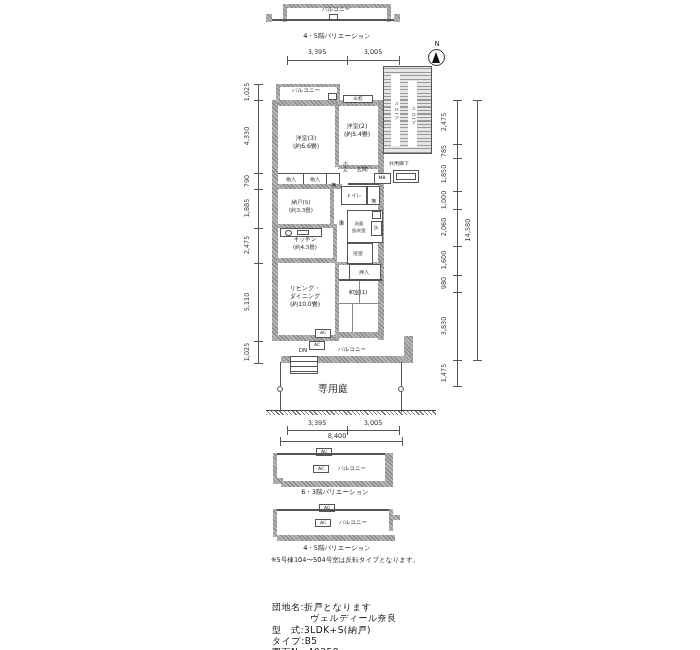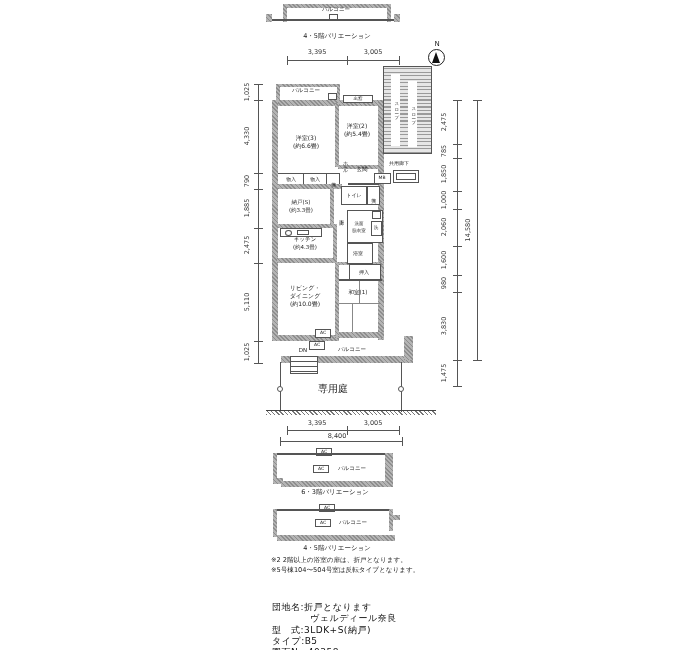--- a/index.html
+++ b/index.html
@@ -226,21 +226,20 @@
   <div class="w" style="left:273px;top:509px;width:4px;height:28px"></div>
   <div class="w" style="left:389px;top:509px;width:4px;height:22px"></div>
   <div class="w" style="left:391px;top:515px;width:9px;height:5px"></div>
   <div class="w" style="left:277px;top:535px;width:118px;height:6px"></div>
   <div class="bx" style="left:315px;top:519px;width:16px;height:8px"></div>
   <div class="lbl" style="left:323px;top:523px;font-size:4.5px">AC</div>
   <div class="lbl" style="left:353px;top:523px;font-size:5.5px">バルコニー</div>
   <div class="lbl" style="left:337px;top:548px;font-size:6.5px">4・5階バリエーション</div>
 
   <div class="notes">
-    <div>※2 2階以上の浴室の扉は、折戸となります。</div>
     <div>※5号棟104〜504号室は反転タイプとなります。</div>
   </div>
 
   <div class="prop">
     <div class="row">
       <span>団地名:</span><span>折戸となります</span>
     </div>
     <div class="row ind">ヴェルディール奈良</div>
     <div class="row">
       <span>型　式:</span><span>3LDK+S(納戸)</span>

